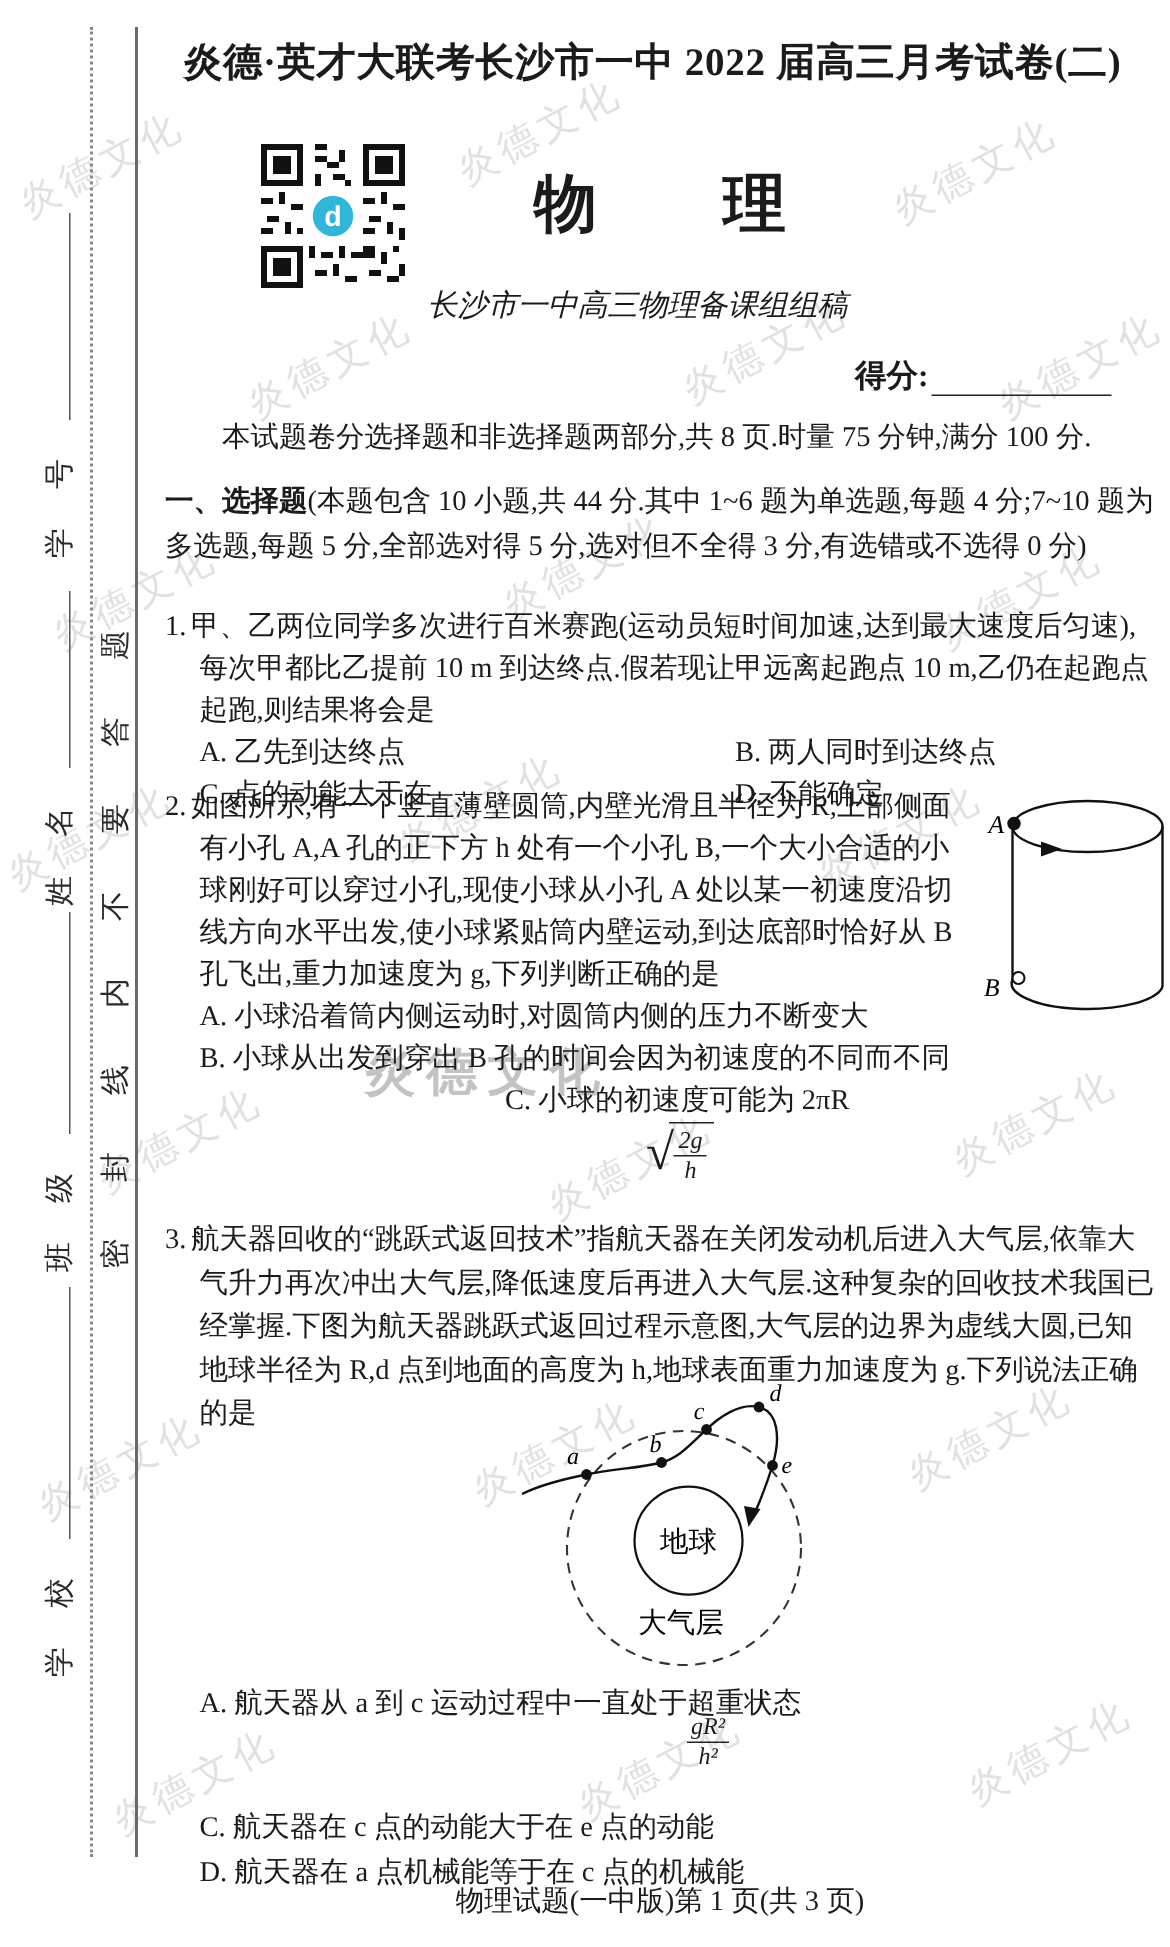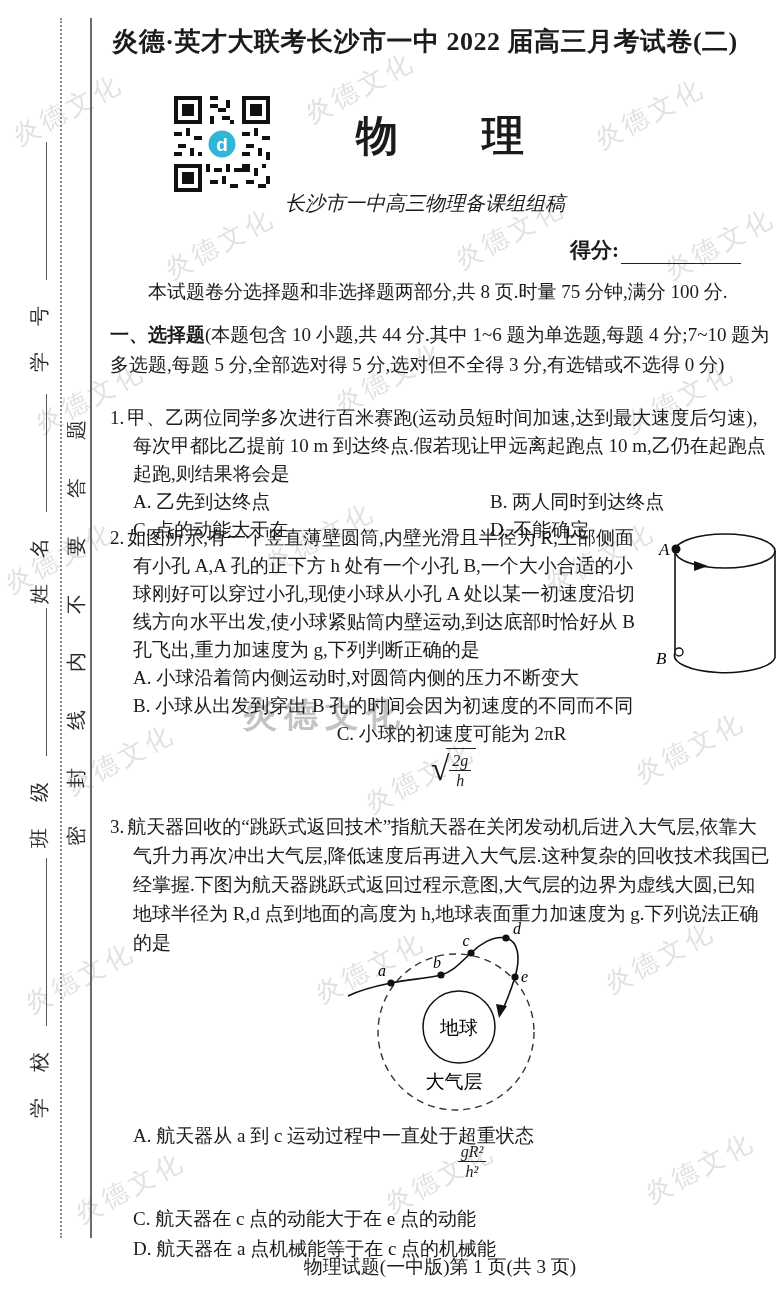--- a/index.html
+++ b/index.html
@@ -23,21 +23,21 @@
   .vline-solid{position:absolute;left:90px;top:18px;height:1220px;border-left:2px solid #6a6a6a;z-index:1;}
   .rot{
     position:absolute;transform-origin:0 0;transform:rotate(-90deg);
     white-space:nowrap;display:flex;align-items:center;z-index:1;
   }
   .field .flabel{font-size:20px;letter-spacing:26px;color:#2a2a2a;}
   .fline{display:inline-block;height:13px;border-bottom:1.6px solid #555;}
   .seal{font-size:20px;letter-spacing:38px;color:#2a2a2a;}
   
   .center{text-align:center;}
-  #exam-header{left:94px;top:24px;width:662px;font-size:26px;font-weight:bold;white-space:nowrap;letter-spacing:0.5px;z-index:2;}
+  #exam-header{left:104px;top:24px;width:662px;font-size:26px;font-weight:bold;white-space:nowrap;letter-spacing:0.5px;z-index:2;}
   #subject-title{left:110px;top:108px;width:660px;font-size:42px;font-weight:bold;z-index:2;}
   #byline{left:95px;top:190px;width:660px;font-size:20px;z-index:2;font-style:italic;}
   #score{left:570px;top:236px;font-size:21px;font-weight:bold;z-index:2;display:flex;align-items:flex-end;}
   .score-line{display:inline-block;width:120px;height:23px;border-bottom:1.8px solid #222;margin-left:2px;}
   #intro{left:110px;top:277px;width:660px;font-size:19px;line-height:30px;text-indent:38px;z-index:2;}
   #section1{left:110px;top:320px;width:662px;font-size:19px;line-height:30px;z-index:2;}
   #section1 .sec-label{font-weight:bold;}
   .q{position:absolute;left:110px;width:660px;font-size:19px;line-height:28px;z-index:2;}
   .qpara{padding-left:23px;text-indent:-23px;}
   .qnum{padding-right:3px;}

